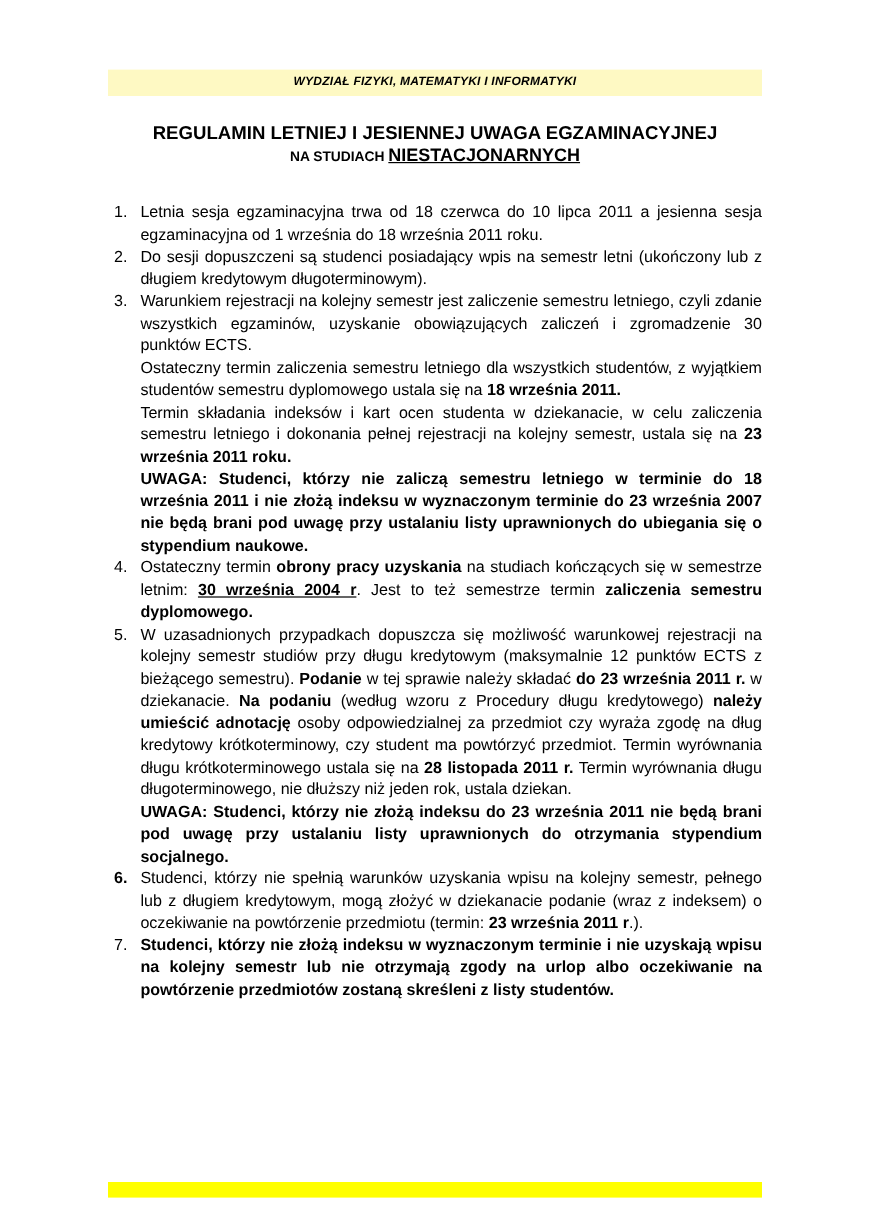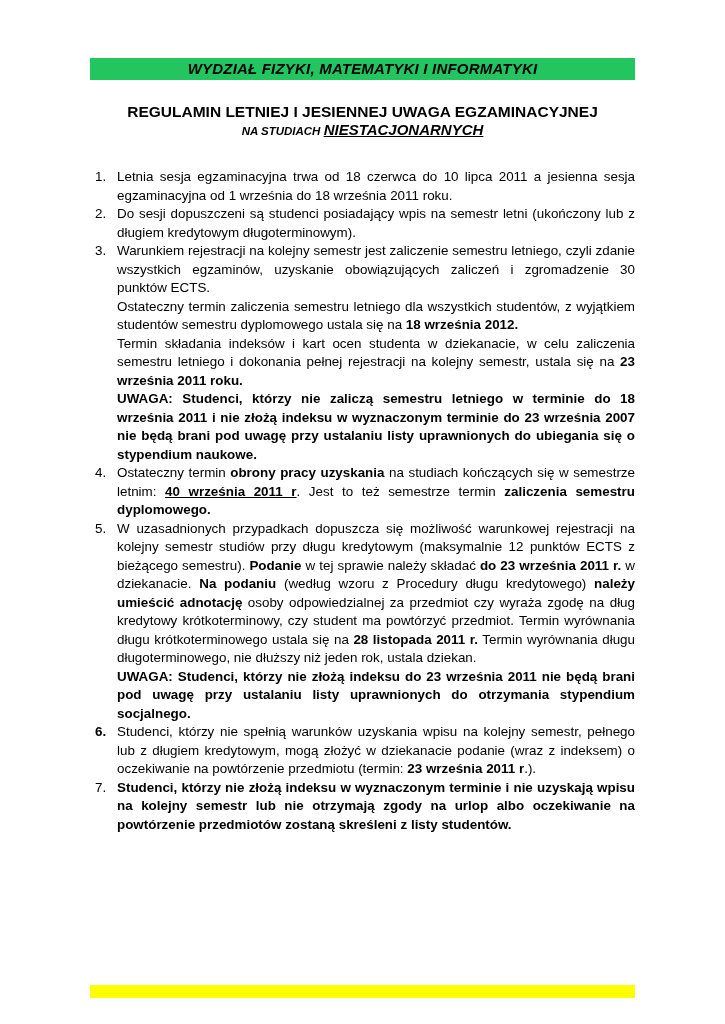--- a/index.html
+++ b/index.html
@@ -15,42 +15,41 @@
     color: #000000;
     overflow: hidden;
   }
   .page {
     position: absolute;
     left: 90px;
     top: 58px;
     width: 545px;
   }
   .banner {
-    background: #22c55e;
+    background: #fef9c3;
     text-align: center;
     font-weight: bold;
     font-style: italic;
-    font-size: 15px;
+    font-size: 10px;
     line-height: 22px;
     letter-spacing: 0.2px;
   }
   .title-block {
     margin-top: 22px;
     text-align: center;
   }
   .title-main {
     font-weight: bold;
     font-size: 15.5px;
     line-height: 19px;
   }
   .title-sub {
     font-weight: bold;
     font-size: 11.5px;
     line-height: 17px;
-    font-style: italic;
   }
   .title-sub .big {
     font-size: 15px;
     text-decoration: underline;
   }
   .title-year {
     font-weight: bold;
     font-size: 11.5px;
     line-height: 16px;
   }
@@ -107,29 +106,29 @@
       <div class="list-item">
         <span class="num">2.</span>
         <div class="content">
           <div class="para"><span>Do sesji dopuszczeni są studenci posiadający wpis na semestr letni (ukończony lub z długiem kredytowym długoterminowym).</span></div>
         </div>
       </div>
       <div class="list-item">
         <span class="num">3.</span>
         <div class="content">
           <div class="para"><span>Warunkiem rejestracji na kolejny semestr jest zaliczenie semestru letniego, czyli zdanie wszystkich egzaminów, uzyskanie obowiązujących zaliczeń i zgromadzenie 30 punktów ECTS.</span></div>
-          <div class="para"><span>Ostateczny termin zaliczenia semestru letniego dla wszystkich studentów, z wyjątkiem studentów semestru dyplomowego ustala się na </span><span class="b">18 września 2012.</span></div>
+          <div class="para"><span>Ostateczny termin zaliczenia semestru letniego dla wszystkich studentów, z wyjątkiem studentów semestru dyplomowego ustala się na </span><span class="b">18 września 2011.</span></div>
           <div class="para"><span>Termin składania indeksów i kart ocen studenta w dziekanacie, w celu zaliczenia semestru letniego i dokonania pełnej rejestracji na kolejny semestr, ustala się na </span><span class="b">23 września 2011 roku.</span></div>
           <div class="para"><span class="b">UWAGA: Studenci, którzy nie zaliczą semestru letniego w terminie do 18 września 2011 i nie złożą indeksu w wyznaczonym terminie do 23 września 2007 nie będą brani pod uwagę przy ustalaniu listy uprawnionych do ubiegania się o stypendium naukowe.</span></div>
         </div>
       </div>
       <div class="list-item">
         <span class="num">4.</span>
         <div class="content">
-          <div class="para"><span>Ostateczny termin </span><span class="b">obrony pracy uzyskania</span><span> na studiach kończących się w semestrze letnim: </span><span class="b u">40 września 2011 r</span><span>. Jest to też semestrze termin </span><span class="b">zaliczenia semestru dyplomowego.</span></div>
+          <div class="para"><span>Ostateczny termin </span><span class="b">obrony pracy uzyskania</span><span> na studiach kończących się w semestrze letnim: </span><span class="b u">30 września 2004 r</span><span>. Jest to też semestrze termin </span><span class="b">zaliczenia semestru dyplomowego.</span></div>
         </div>
       </div>
       <div class="list-item">
         <span class="num">5.</span>
         <div class="content">
           <div class="para"><span>W uzasadnionych przypadkach dopuszcza się możliwość warunkowej rejestracji na kolejny semestr studiów przy długu kredytowym (maksymalnie 12 punktów ECTS z bieżącego semestru). </span><span class="b">Podanie</span><span> w tej sprawie należy składać </span><span class="b">do 23 września 2011 r.</span><span> w dziekanacie. </span><span class="b">Na podaniu</span><span> (według wzoru z Procedury długu kredytowego) </span><span class="b">należy umieścić adnotację</span><span> osoby odpowiedzialnej za przedmiot czy wyraża zgodę na dług kredytowy krótkoterminowy, czy student ma powtórzyć przedmiot. Termin wyrównania długu krótkoterminowego ustala się na </span><span class="b">28 listopada 2011 r.</span><span> Termin wyrównania długu długoterminowego, nie dłuższy niż jeden rok, ustala dziekan.</span></div>
           <div class="para"><span class="b">UWAGA: Studenci, którzy nie złożą indeksu do 23 września 2011 nie będą brani pod uwagę przy ustalaniu listy uprawnionych do otrzymania stypendium socjalnego.</span></div>
         </div>
       </div>
       <div class="list-item">

